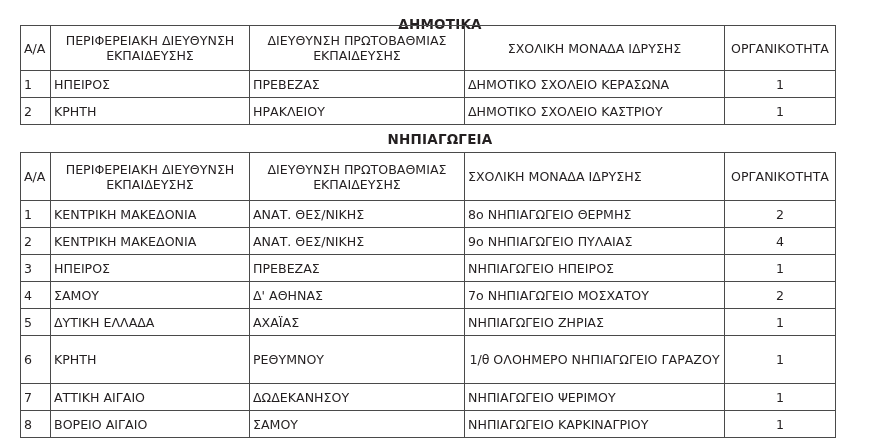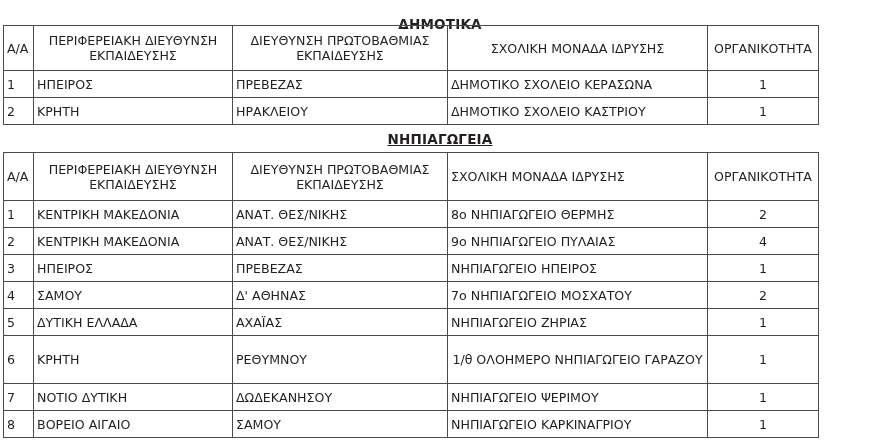--- a/index.html
+++ b/index.html
@@ -18,25 +18,25 @@
   .section-title {
     position: absolute;
     left: 0;
     width: 880px;
     text-align: center;
     font-weight: bold;
     font-size: 13.5px;
     letter-spacing: 0.2px;
   }
   #title-1 { top: 16px; }
-  #title-2 { top: 131px; text-decoration: underline; }
+  #title-2 { top: 131px; }
 
   table {
     position: absolute;
-    left: 3px;
+    left: 20px;
     border-collapse: collapse;
     table-layout: fixed;
     font-size: 12.6px;
   }
   #table-1 { top: 25px; }
   #table-2 { top: 152px; }
 
   td, th {
     border: 1.5px solid #4a4a4a;
     padding: 0 3px;
@@ -159,21 +159,21 @@
     </tr>
     <tr class="tall">
       <td>6</td>
       <td>ΚΡΗΤΗ</td>
       <td>ΡΕΘΥΜΝΟΥ</td>
       <td class="wrap">1/θ ΟΛΟΗΜΕΡΟ ΝΗΠΙΑΓΩΓΕΙΟ ΓΑΡΑΖΟΥ</td>
       <td class="center">1</td>
     </tr>
     <tr>
       <td>7</td>
-      <td>ΝΟΤΙΟ ΔΥΤΙΚΗ</td>
+      <td>ΑΤΤΙΚΗ ΑΙΓΑΙΟ</td>
       <td>ΔΩΔΕΚΑΝΗΣΟΥ</td>
       <td>ΝΗΠΙΑΓΩΓΕΙΟ ΨΕΡΙΜΟΥ</td>
       <td class="center">1</td>
     </tr>
     <tr>
       <td>8</td>
       <td>ΒΟΡΕΙΟ ΑΙΓΑΙΟ</td>
       <td>ΣΑΜΟΥ</td>
       <td>ΝΗΠΙΑΓΩΓΕΙΟ ΚΑΡΚΙΝΑΓΡΙΟΥ</td>
       <td class="center">1</td>

